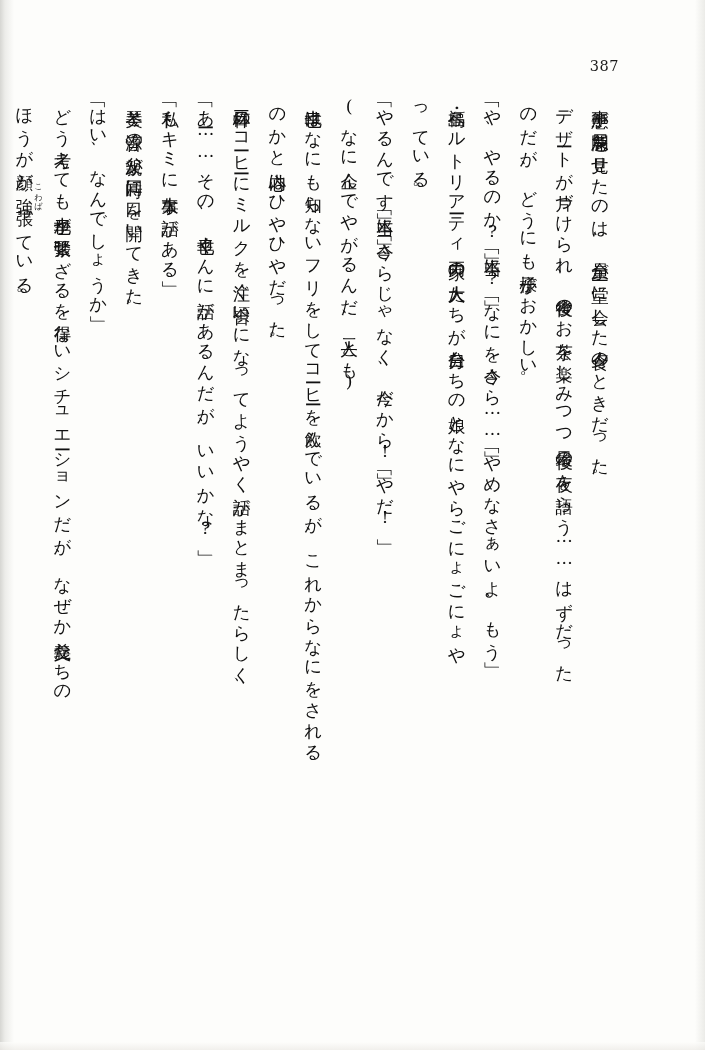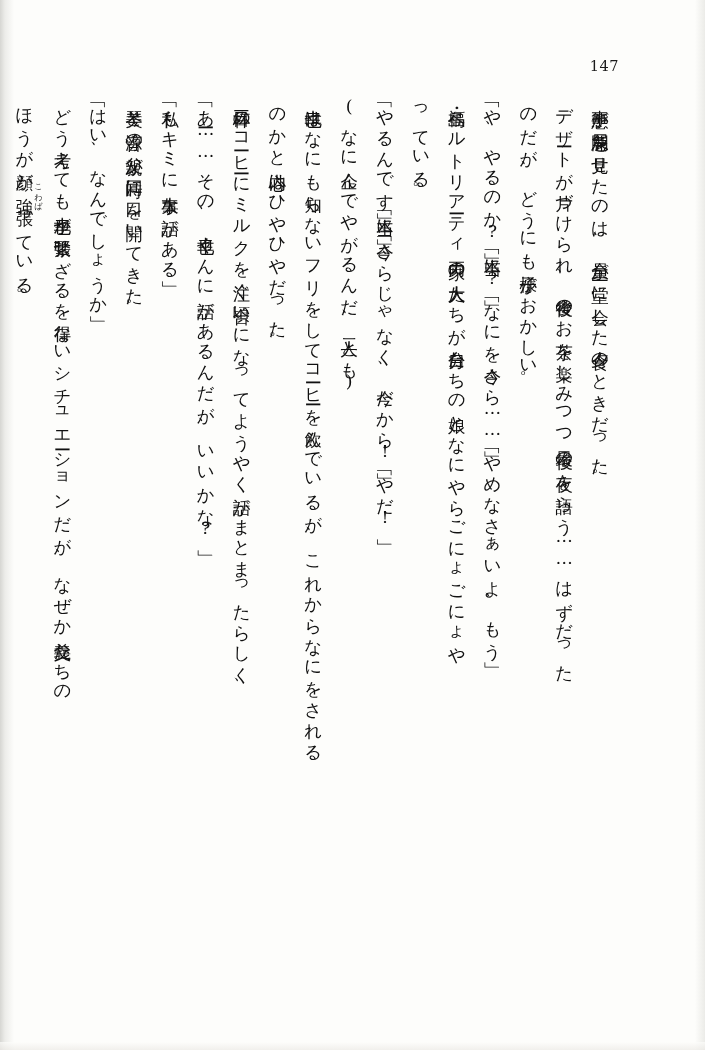--- a/index.html
+++ b/index.html
@@ -85,21 +85,21 @@
 </style>
 </head>
 <body>
 
 <div class="page">
 
   <div class="scan-edge-left"></div>
   <div class="scan-edge-right"></div>
   <div class="scan-edge-bottom"></div>
 
-  <div class="page-number">147</div>
+  <div class="page-number">387</div>
 
   <div class="body-text">
     <p>事態が急展開を見せたのは、全員が一堂に会した夕食のときだった。</p>
     <p>デザートが片づけられ、食後のお茶を楽しみつつ最後の夜を語らう……はずだった</p>
     <p>のだが、どうにも様子がおかしい。</p>
     <p>「や、やるのか?」「本当に?」「なにを今さら……」「やめなさぁいよ、もう」</p>
     <p>福島・ベルトリアーティ両家の大人たちが自分たちの娘となにやらごにょごにょや</p>
     <p>っている。</p>
     <p>「やるんです」「本当に」「今さらじゃなく、今だから!」「やだ!」</p>
     <p>(なに企んでやがるんだ、二人とも)</p>

